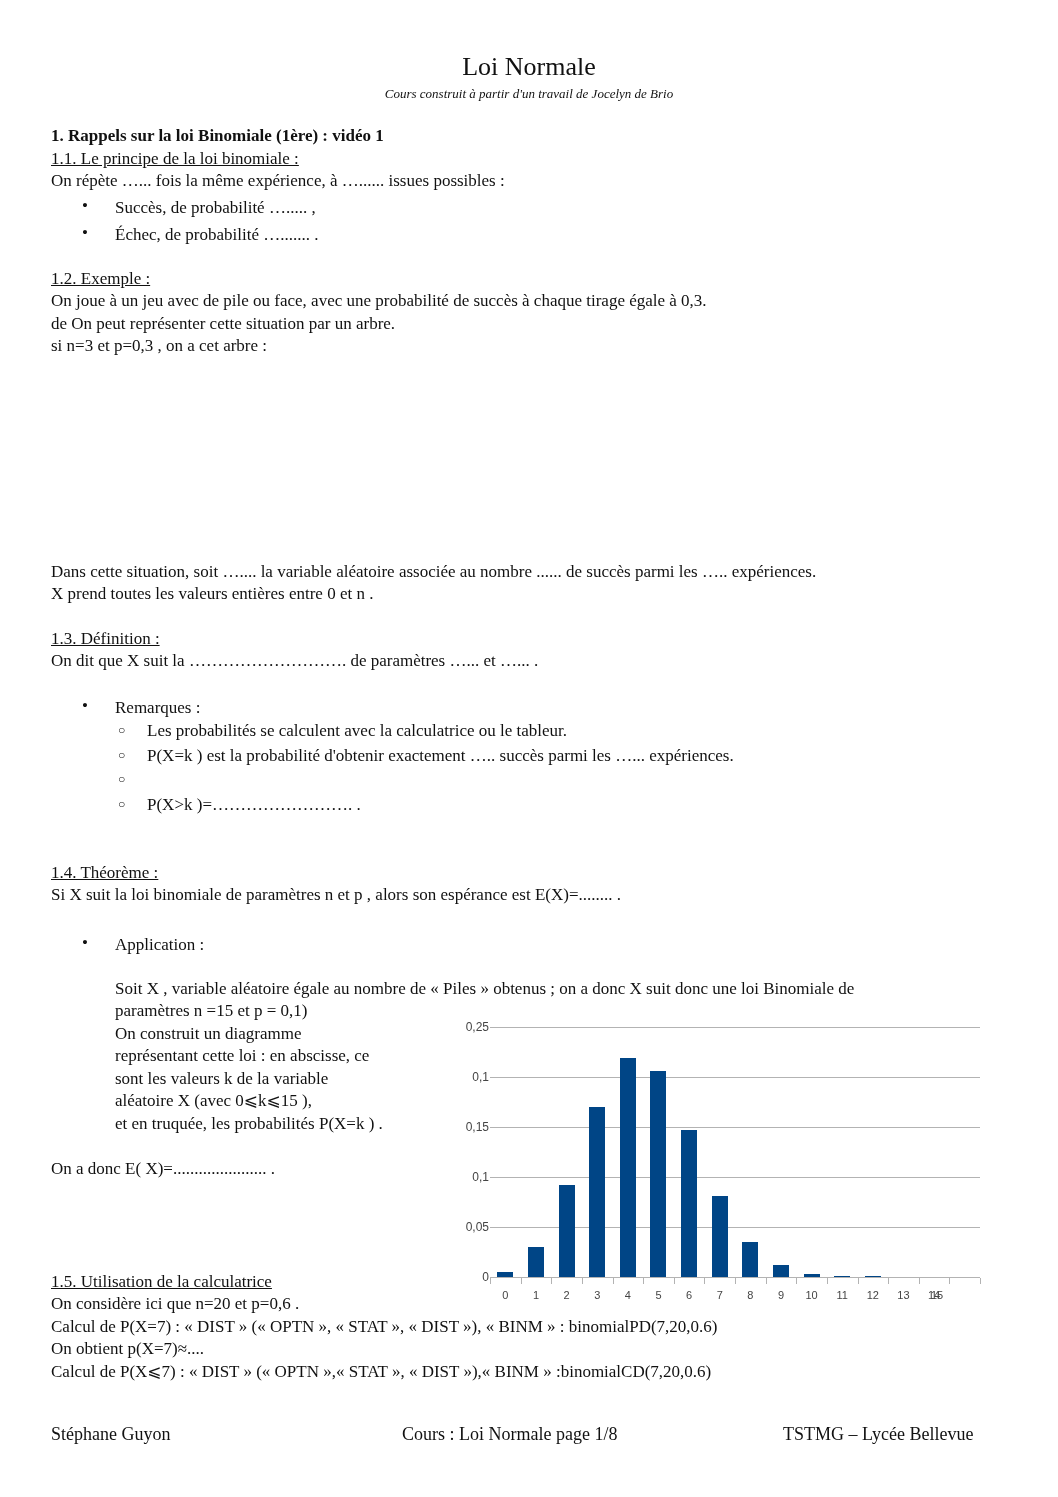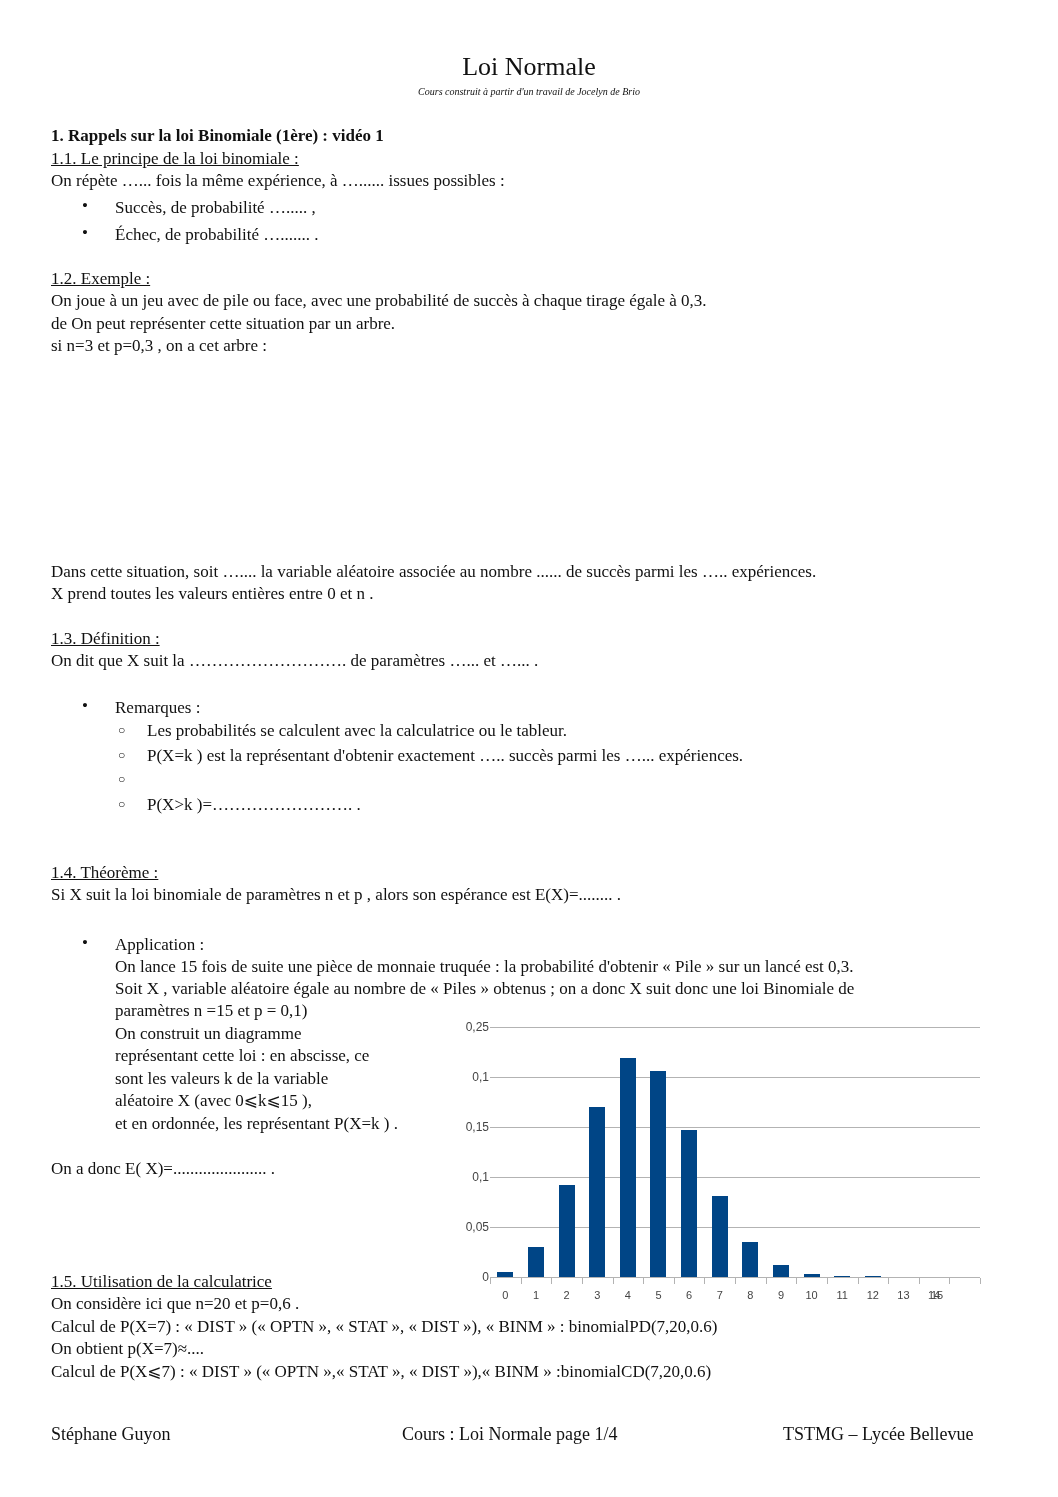--- a/index.html
+++ b/index.html
@@ -1,21 +1,21 @@
 <!DOCTYPE html>
 <html><head>
 <meta charset="utf-8">
 <style>
   html, body { margin: 0; padding: 0; background: #ffffff; }
   body { width: 1058px; height: 1497px; position: relative; overflow: hidden;
          font-family: "Liberation Serif", "DejaVu Serif", serif; color: #111; }
   .page { position: absolute; left: 0; top: 0; width: 1058px; height: 1497px; }
   .abs { position: absolute; white-space: nowrap; }
   .title { left: 0; width: 1058px; top: 52px; text-align: center; font-size: 26px; }
-  .subtitle { left: 0; width: 1058px; top: 86px; text-align: center; font-size: 10px; font-style: italic; }
+  .subtitle { left: 0; width: 1058px; top: 86px; text-align: center; font-size: 13px; font-style: italic; }
   .txt { font-size: 17px; line-height: 22px; }
   .h1 { font-weight: bold; font-size: 17px; }
   .u { text-decoration: underline; }
   .bullet { position: absolute; font-size: 17px; }
   .sub-bullet { position: absolute; font-size: 12px; }
   .chart { position: absolute; left: 455px; top: 1015px; width: 540px; height: 295px; }
   .ytick { position: absolute; font-family: "Liberation Sans", "DejaVu Sans", sans-serif; font-size: 12px; color: #444; text-align: right; width: 34px; }
   .xtick { position: absolute; font-family: "Liberation Sans", "DejaVu Sans", sans-serif; font-size: 11px; color: #444; text-align: center; width: 30px; }
   .grid { position: absolute; height: 1px; background: #b3b3b3; }
   .bar { position: absolute; background: #004586; }
@@ -50,38 +50,37 @@
   <div class="abs txt" style="left:51px; top:583px;">X prend toutes les valeurs entières entre 0 et n .</div>
 
   <div class="abs txt u" style="left:51px; top:628px;">1.3. Définition :</div>
   <div class="abs txt" style="left:51px; top:650px;">On dit que X suit la ………………………. de paramètres …... et …... .</div>
 
   <div class="bullet" style="left:82px; top:696px;">•</div>
   <div class="abs txt" style="left:115px; top:697px;">Remarques :</div>
   <div class="sub-bullet" style="left:118px; top:723px;">○</div>
   <div class="abs txt" style="left:147px; top:720px;">Les probabilités se calculent avec la calculatrice ou le tableur.</div>
   <div class="sub-bullet" style="left:118px; top:748px;">○</div>
-  <div class="abs txt" style="left:147px; top:745px;">P(X=k ) est la représentant d'obtenir exactement ….. succès parmi les …... expériences.</div>
+  <div class="abs txt" style="left:147px; top:745px;">P(X=k ) est la probabilité d'obtenir exactement ….. succès parmi les …... expériences.</div>
   <div class="sub-bullet" style="left:118px; top:772px;">○</div>
   <div class="sub-bullet" style="left:118px; top:797px;">○</div>
   <div class="abs txt" style="left:147px; top:794px;">P(X&gt;k )=……………………. .</div>
 
   <div class="abs txt u" style="left:51px; top:862px;">1.4. Théorème :</div>
   <div class="abs txt" style="left:51px; top:884px;">Si X suit la loi binomiale de paramètres n et p , alors son espérance est E(X)=........ .</div>
 
   <div class="bullet" style="left:82px; top:933px;">•</div>
   <div class="abs txt" style="left:115px; top:934px;">Application :</div>
-  <div class="abs txt" style="left:115px; top:956px;">On lance 15 fois de suite une pièce de monnaie truquée : la probabilité d'obtenir « Pile »   sur un lancé est 0,3.</div>
   <div class="abs txt" style="left:115px; top:978px;">Soit X , variable aléatoire égale au nombre de « Piles » obtenus ; on a donc X suit donc une loi Binomiale de</div>
   <div class="abs txt" style="left:115px; top:1000px;">paramètres   n =15  et p = 0,1)</div>
   <div class="abs txt" style="left:115px; top:1023px;">On construit un diagramme</div>
   <div class="abs txt" style="left:115px; top:1045px;">représentant cette loi : en abscisse, ce</div>
   <div class="abs txt" style="left:115px; top:1068px;">sont les valeurs k de la   variable</div>
   <div class="abs txt" style="left:115px; top:1090px;">aléatoire X        (avec 0⩽k⩽15 ),</div>
-  <div class="abs txt" style="left:115px; top:1113px;">et en ordonnée, les représentant   P(X=k ) .</div>
+  <div class="abs txt" style="left:115px; top:1113px;">et en truquée, les probabilités   P(X=k ) .</div>
   <div class="abs txt" style="left:51px; top:1158px;">On a donc E( X)=...................... .</div>
 
   <div class="chart" id="chart">
       <div class="ytick" style="left: 0px; top: 255px;">0</div>
       <div class="grid" style="left: 35px; width: 490px; top: 212px;"></div>
       <div class="ytick" style="left: 0px; top: 205px;">0,05</div>
       <div class="grid" style="left: 35px; width: 490px; top: 162px;"></div>
       <div class="ytick" style="left: 0px; top: 155px;">0,1</div>
       <div class="grid" style="left: 35px; width: 490px; top: 112px;"></div>
       <div class="ytick" style="left: 0px; top: 105px;">0,15</div>
@@ -141,15 +140,15 @@
       <div class="tick" style="left: 525px; top: 263px;"></div>
     </div>
 
   <div class="abs txt u" style="left:51px; top:1271px;">1.5. Utilisation de la calculatrice</div>
   <div class="abs txt" style="left:51px; top:1293px;">On considère ici que n=20 et p=0,6 .</div>
   <div class="abs txt" style="left:51px; top:1316px;">Calcul de P(X=7) : « DIST » (« OPTN », « STAT », « DIST »), « BINM » : binomialPD(7,20,0.6)</div>
   <div class="abs txt" style="left:51px; top:1338px;">On obtient  p(X=7)≈....</div>
   <div class="abs txt" style="left:51px; top:1361px;">Calcul de P(X⩽7) : « DIST » (« OPTN »,« STAT », « DIST »),« BINM » :binomialCD(7,20,0.6)</div>
 
   <div class="abs footer" style="left:51px; top:1424px;">Stéphane Guyon</div>
-  <div class="abs footer" style="left:402px; top:1424px;">Cours : Loi Normale page 1/4</div>
+  <div class="abs footer" style="left:402px; top:1424px;">Cours : Loi Normale page 1/8</div>
   <div class="abs footer" style="left:783px; top:1424px;">TSTMG – Lycée Bellevue</div>
 </div>
 
 </body></html>

